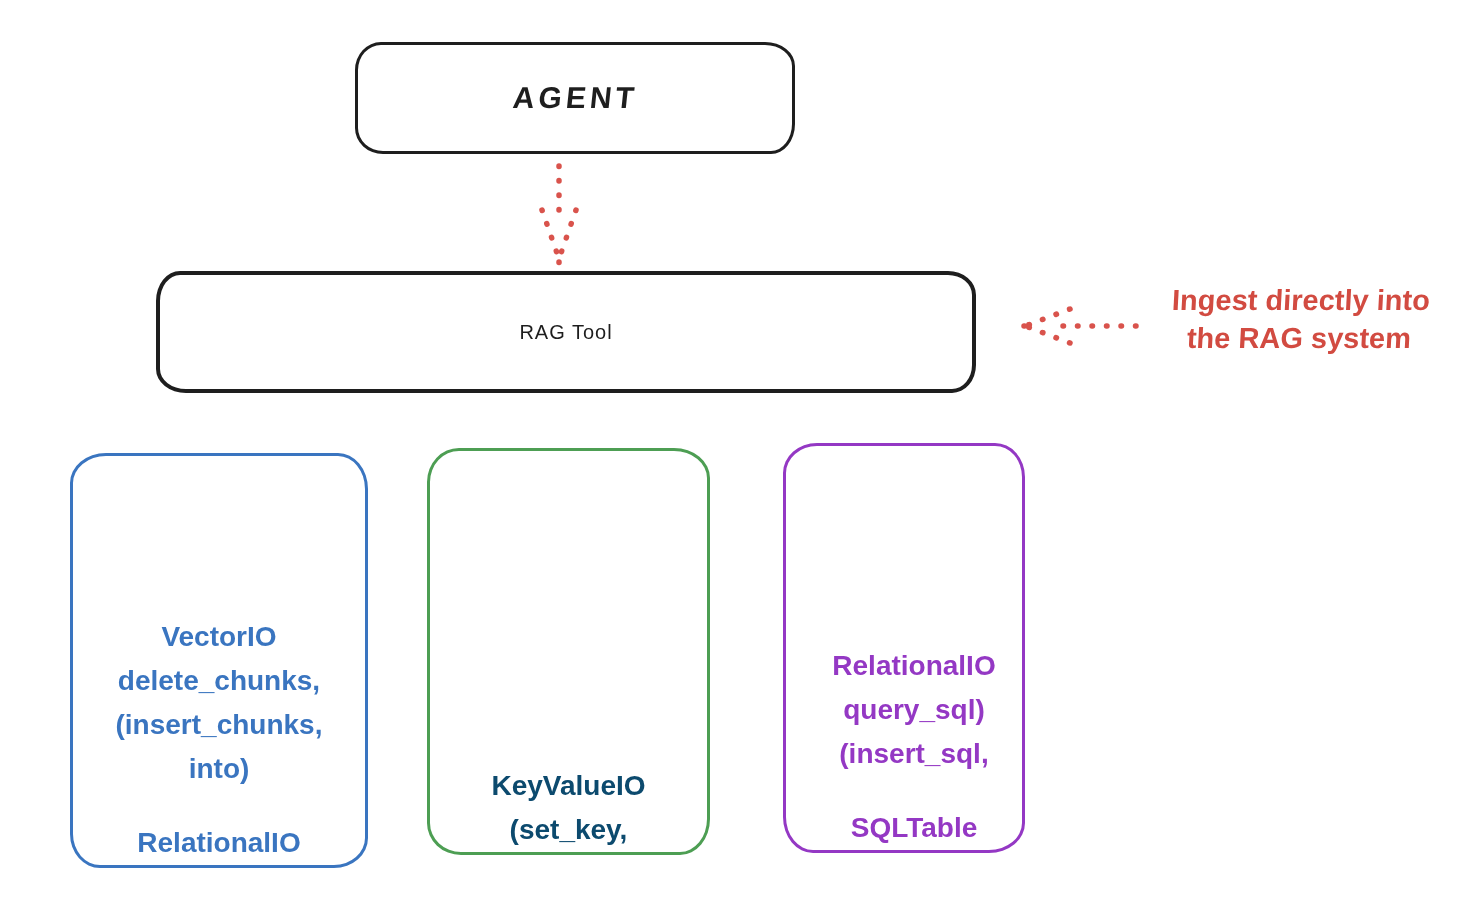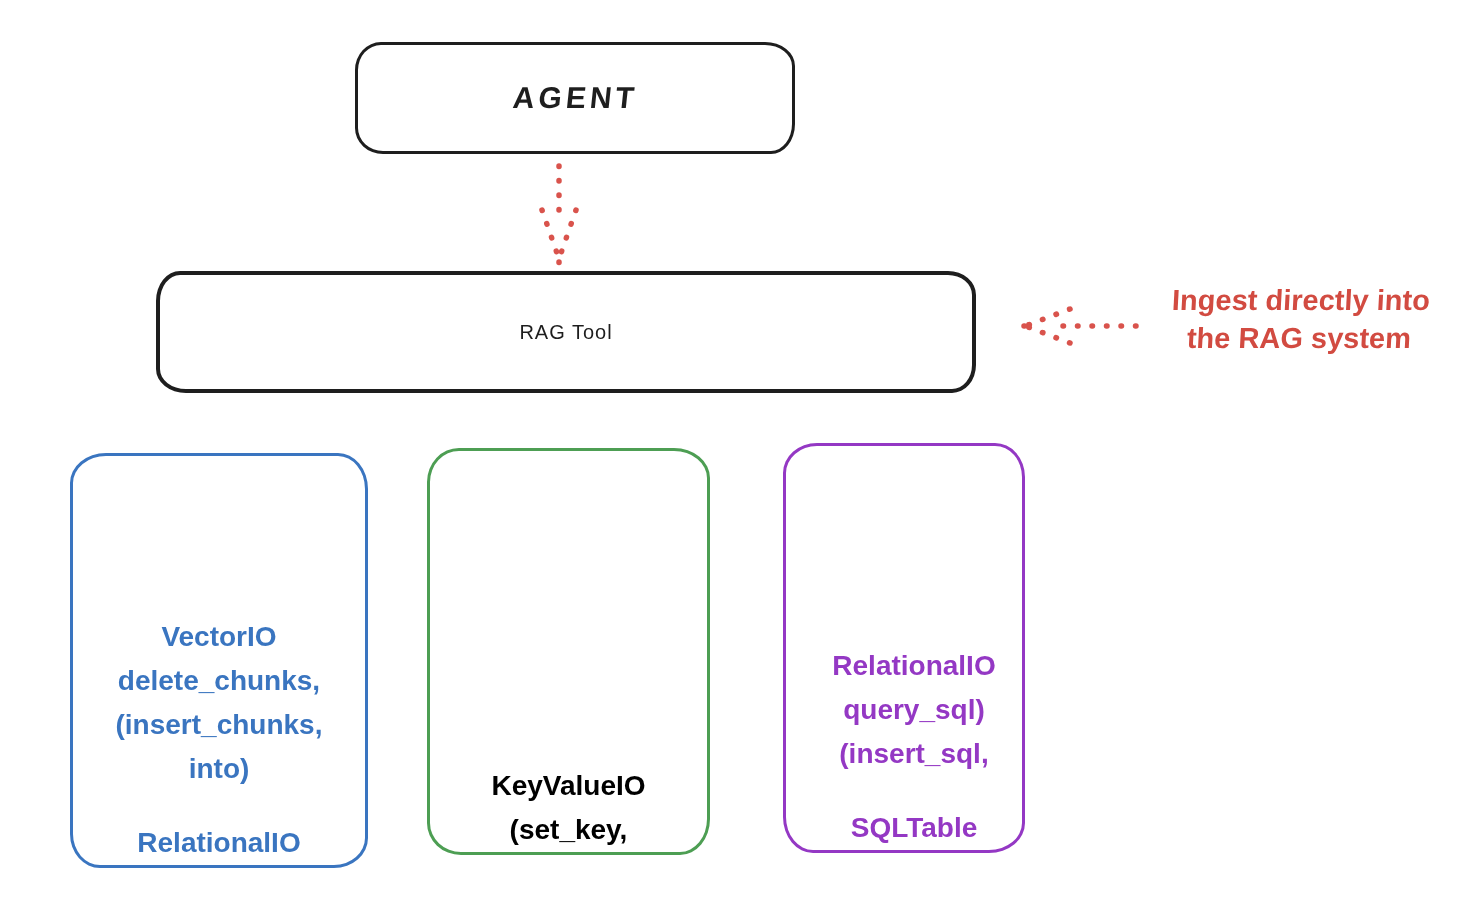--- a/index.html
+++ b/index.html
@@ -87,21 +87,21 @@
     width: 298px; height: 415px;
     border: 3.5px solid #3a75c0;
     border-radius: 36px 30px 34px 30px / 30px 36px 30px 34px;
     color: #3a75c0;
   }
   .card-green {
     left: 427px; top: 448px;
     width: 283px; height: 407px;
     border: 3.5px solid #4d9e53;
     border-radius: 32px 36px 30px 34px / 34px 30px 36px 32px;
-    color: #000000;
+    color: #0c4a6e;
   }
   .card-purple {
     left: 783px; top: 443px;
     width: 242px; height: 410px;
     border: 3.5px solid #9438c4;
     border-radius: 34px 30px 36px 30px / 30px 34px 30px 36px;
     color: #9438c4;
     padding-left: 20px;
   }
 </style>

